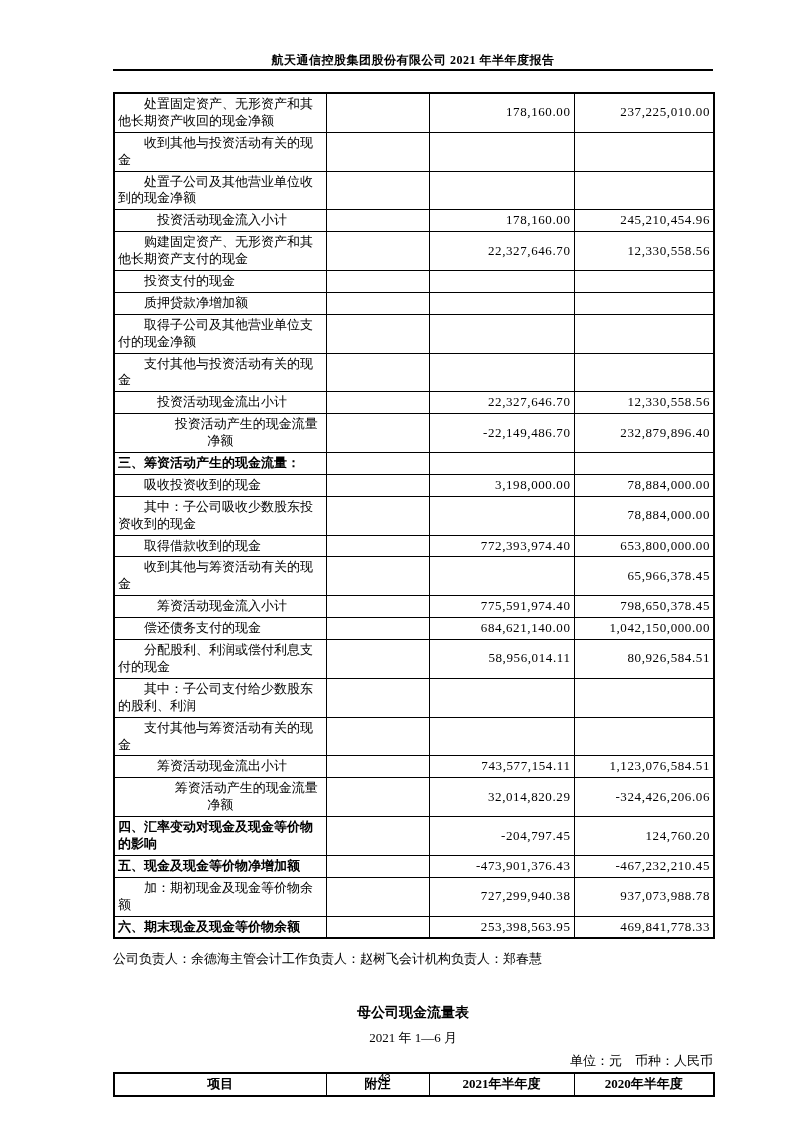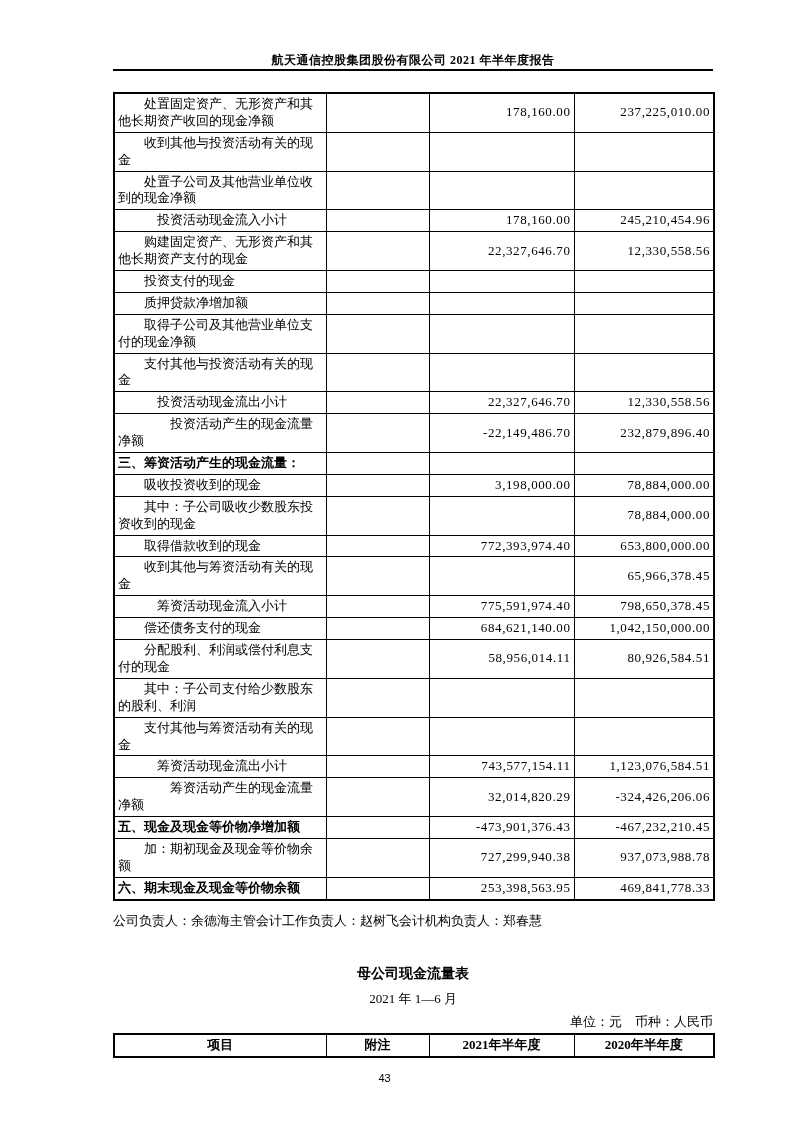--- a/index.html
+++ b/index.html
@@ -41,21 +41,21 @@
   col.c-2020 { width: 140px; }
   table.fin td, table.fin th {
     border: 1px solid #000;
     padding: 2px 3px;
     vertical-align: middle;
     word-break: break-all;
   }
   td.item { text-align: left; font-family: Liberation Serif, serif; }
   td.item.ind2 { text-indent: 2em; }
   td.item.ind3 { text-indent: 3em; }
-  td.item.ind4 { text-indent: 4em; }
+  td.item.ind4 { text-indent: 4em; text-align: center; }
   td.item.bold { font-weight: bold; }
   td.num {
     text-align: right;
     padding-right: 5px;
     letter-spacing: 0.6px;
     white-space: nowrap;
   }
   .signatories {
     margin-top: 11px;
     font-size: 13px;
@@ -239,20 +239,26 @@
           <td class="item ind3">筹资活动现金流出小计</td>
           <td class="note"></td>
           <td class="num">743,577,154.11</td>
           <td class="num">1,123,076,584.51</td>
         </tr>
         <tr>
           <td class="item ind4">筹资活动产生的现金流量净额</td>
           <td class="note"></td>
           <td class="num">32,014,820.29</td>
           <td class="num">-324,426,206.06</td>
+        </tr>
+        <tr>
+          <td class="item ind0 bold">四、汇率变动对现金及现金等价物的影响</td>
+          <td class="note"></td>
+          <td class="num">-204,797.45</td>
+          <td class="num">124,760.20</td>
         </tr>
         <tr>
           <td class="item ind0 bold">五、现金及现金等价物净增加额</td>
           <td class="note"></td>
           <td class="num">-473,901,376.43</td>
           <td class="num">-467,232,210.45</td>
         </tr>
         <tr>
           <td class="item ind2">加：期初现金及现金等价物余额</td>
           <td class="note"></td>

